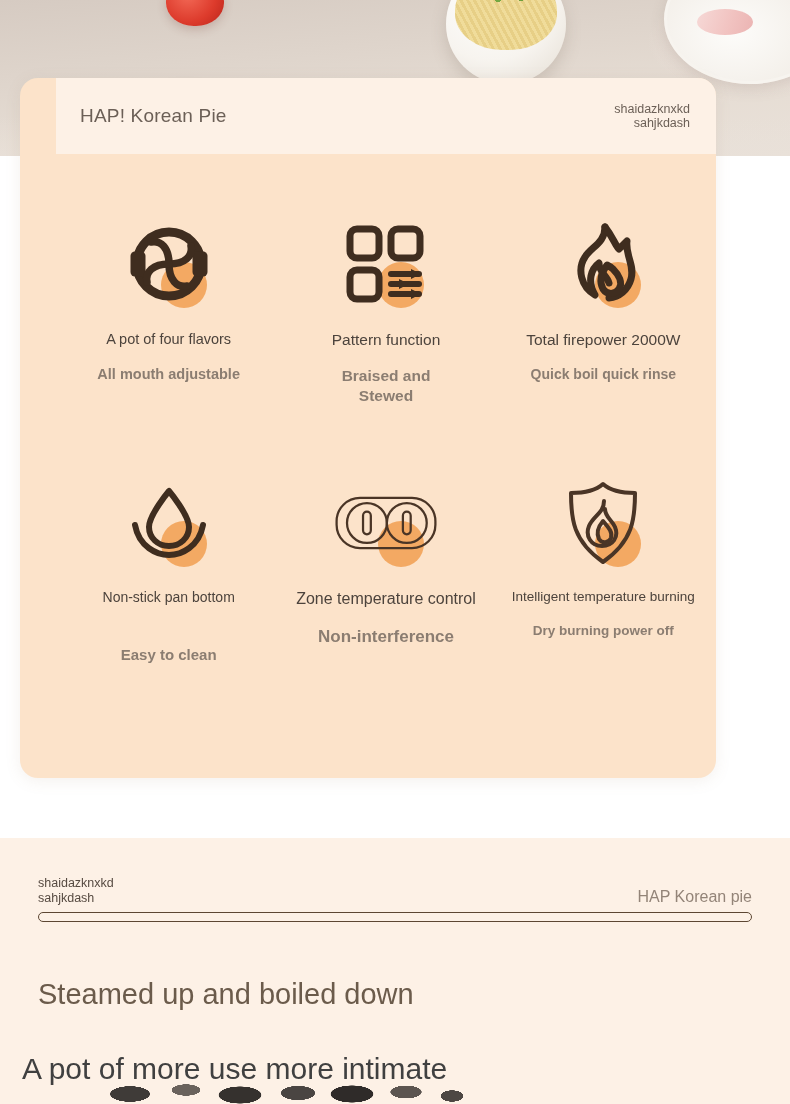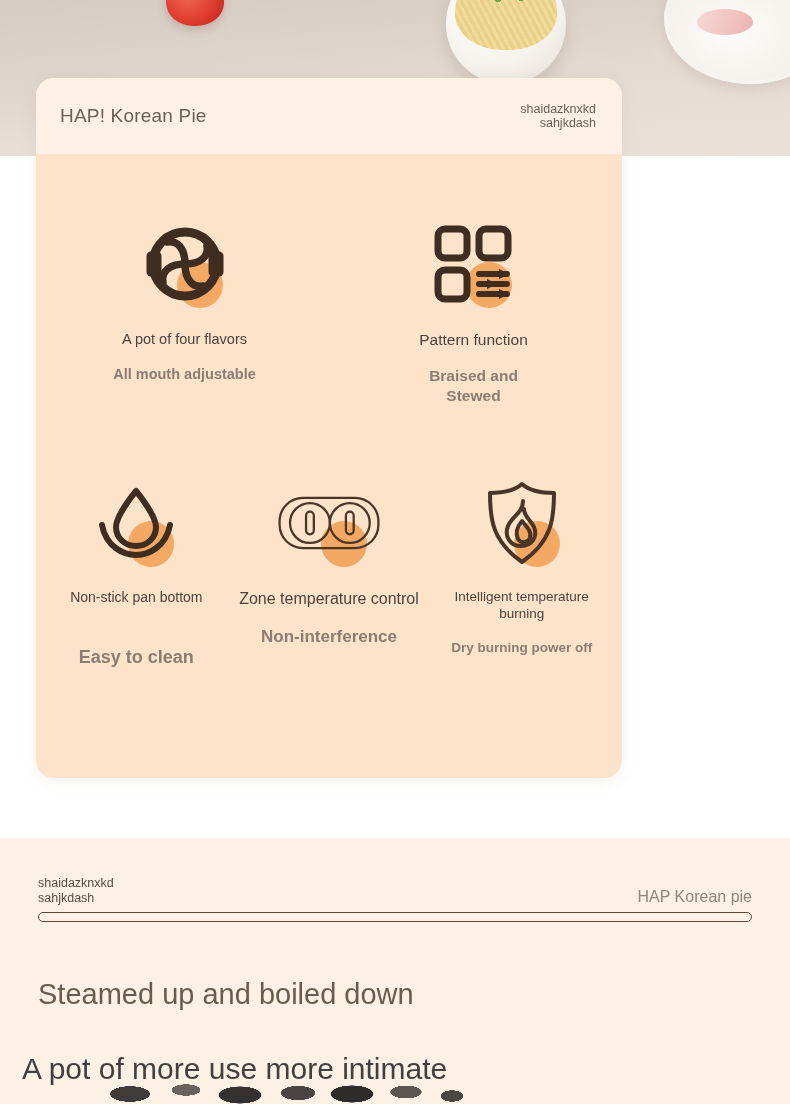--- a/index.html
+++ b/index.html
@@ -116,26 +116,27 @@
   .ph-shadow {
     position: absolute; left: 52%; top: 148px;
     width: 140px; height: 34px; border-radius: 50%;
     background: rgba(150,134,118,.18);
     filter: blur(4px);
   }
 
   
   .feature-card {
     position: absolute;
-    left: 36px; top: 78px;
-    width: 586px; height: 700px;
+    left: 20px; top: 78px;
+    width: 696px; height: 700px;
     border-radius: 18px;
     background: #fce3ca;
     overflow: hidden;
     box-shadow: 0 3px 16px rgba(150,118,90,.10);
+    padding-left: 36px;
   }
   .card-header {
     height: 76px;
     background: #fdf1e6;
     display: flex;
     align-items: center;
     justify-content: space-between;
     padding: 0 26px 0 24px;
   }
   .card-title {
@@ -199,21 +200,21 @@
     font-weight: bold;
   }
   
   .c0 .cell-title { font-size: 14.5px; }
   .c0 .cell-sub   { font-size: 14.5px; }
   .c1 .cell-title { font-size: 15.5px; }
   .c1 .cell-sub   { font-size: 15.5px; }
   .c2 .cell-title { font-size: 15.5px; }
   .c2 .cell-sub   { font-size: 14px; }
   .c3 .cell-title { font-size: 14px; }
-  .c3 .cell-sub   { font-size: 18px; margin-top: 39px; }
+  .c3 .cell-sub   { font-size: 15px; margin-top: 39px; }
   .c4 .cell-title { font-size: 16px; }
   .c4 .cell-sub   { font-size: 17px; }
   .c5 .cell-title { font-size: 13.5px; }
   .c5 .cell-sub   { font-size: 13.5px; }
 
   
   .lower {
     position: absolute;
     left: 0; top: 838px;
     width: 790px; height: 266px;
@@ -355,20 +356,34 @@
                 <path d="M54 55 l10 5 -10 5 z"></path>
                 <path d="M66 65 l10 5 -10 5 z"></path>
               </g>
             </svg>
           </div>
           <div class="cell-title">Pattern function</div>
           <div class="cell-sub">Braised and
 Stewed</div>
         </div>
 
+        <div class="cell c2">
+          <div class="icon-wrap">
+            <div class="blob"></div>
+            <svg width="84" height="86" viewBox="0 0 84 86" fill="none">
+              <g stroke="#3f2d1f" stroke-width="7" stroke-linecap="round" stroke-linejoin="round" fill="none">
+                <path d="M44 6 C44 22 30 26 24 36 C16 48 20 66 34 74 C26 60 30 48 38 42 C38 52 46 54 48 62"></path>
+                <path d="M44 6 C52 16 54 24 58 28 C62 24 64 22 66 20 C64 34 74 44 70 58 C67 69 58 76 48 77"></path>
+                <path d="M46 44 C40 52 38 60 42 68 C46 74 54 74 58 68 C62 62 58 54 52 48 C50 46 48 45 46 44 Z"></path>
+              </g>
+            </svg>
+          </div>
+          <div class="cell-title">Total firepower 2000W</div>
+          <div class="cell-sub">Quick boil quick rinse</div>
+        </div>
 
       </div>
 
       <div class="grid-row row-2">
 
         <div class="cell c3">
           <div class="icon-wrap">
             <div class="blob"></div>
             <svg width="88" height="80" viewBox="0 0 88 80" fill="none">
               <g stroke="#3f2d1f" stroke-width="6" stroke-linecap="round" stroke-linejoin="round" fill="none">

